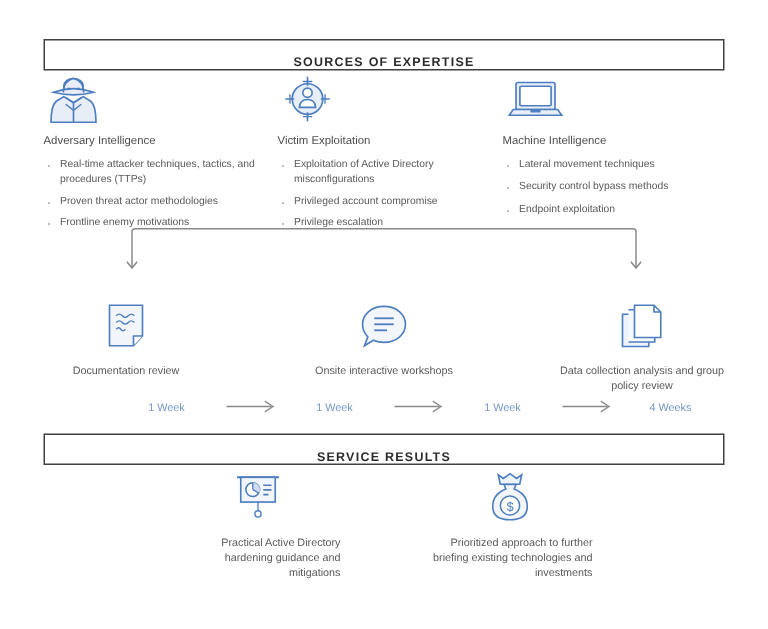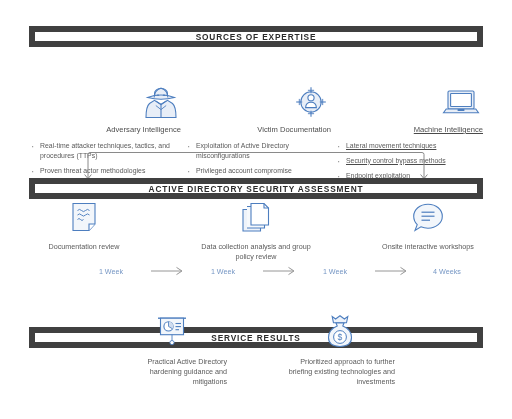--- a/index.html
+++ b/index.html
@@ -23,57 +23,56 @@
     box-sizing: border-box;
   }
 
   
   .banner {
     position: absolute;
     left: 29px;
     width: 454px;
     height: 21px;
     box-sizing: border-box;
-    border: 6px solid #404040;
+    border: 1px solid #404040;
     background: #ffffff;
     display: flex;
-    align-items: flex-start;
+    align-items: flex-end;
     justify-content: center;
   }
   .banner-title {
     font-size: 8.3px;
     letter-spacing: 0.85px;
     font-weight: 700;
     color: #2b2b2b;
     white-space: nowrap;
   }
 
   #banner-sources { top: 26px; }
   #banner-assessment { top: 178px; }
-  #banner-results { top: 289px; margin-top: 38px; }
+  #banner-results { top: 289px; }
 
   
   .sources-row {
     position: absolute;
     top: 48px;
     left: 29px;
     width: 454px;
     display: flex;
     justify-content: space-between;
   }
   .source-col {
     width: 150px;
     display: flex;
     flex-direction: column;
-    align-items: flex-end;
-    margin-top: 36px;
+    align-items: flex-start;
   }
   .source-col.col-1 { width: 152px; }
   .source-col.col-2 { width: 146px; }
-  .source-col.col-3 { width: 148px; text-decoration: underline; }
+  .source-col.col-3 { width: 148px; }
 
   .icon-wrap {
     display: block;
     line-height: 0;
   }
   .col-title {
     margin-top: 5px;
     font-size: 7.6px;
     color: #4d4d4d;
     text-align: center;
@@ -242,21 +241,21 @@
           <line x1="20" y1="3.2" x2="20" y2="9.2"></line>
           <line x1="20" y1="26.8" x2="20" y2="32.8"></line>
           <line x1="5.2" y1="18" x2="11.2" y2="18"></line>
           <line x1="28.8" y1="18" x2="34.8" y2="18"></line>
           <line x1="16.9" y1="6.3" x2="23.1" y2="6.3" stroke-width="0.9"></line>
           <line x1="16.9" y1="29.7" x2="23.1" y2="29.7" stroke-width="0.9"></line>
           <line x1="8.3" y1="14.9" x2="8.3" y2="21.1" stroke-width="0.9"></line>
           <line x1="31.7" y1="14.9" x2="31.7" y2="21.1" stroke-width="0.9"></line>
         </svg>
       </span>
-      <div class="col-title">Victim Documentation</div>
+      <div class="col-title">Victim Exploitation</div>
       <ul class="bullets">
         <li>Exploitation of Active Directory misconfigurations</li>
         <li>Privileged account compromise</li>
         <li>Privilege escalation</li>
       </ul>
     </div>
 
     <div class="source-col col-3">
       <span class="icon-wrap">
         <svg width="44" height="36" viewBox="0 0 44 36" fill="none" stroke="#4d7ebf" stroke-width="1.1">
@@ -276,61 +275,58 @@
   </div>
 
   <div class="connector">
     <svg width="512" height="30" viewBox="0 0 512 30" fill="none" stroke="#8a8a8a" stroke-width="1">
       <path d="M88 28.5 L88 4.5 Q88 2.5 90 2.5 L422 2.5 Q424 2.5 424 4.5 L424 28.5" fill="none"></path>
       <path d="M84.6 24.5 L88 28.7 L91.4 24.5" fill="none"></path>
       <path d="M420.6 24.5 L424 28.7 L427.4 24.5" fill="none"></path>
     </svg>
   </div>
 
-  <div class="banner" id="banner-assessment">
-    <span class="banner-title">ACTIVE DIRECTORY SECURITY ASSESSMENT</span>
-  </div>
 
   <div class="steps-row">
 
     <div class="step-col">
       <div class="step-icon">
         <svg width="32" height="36" viewBox="0 0 32 36" fill="none" stroke="#4d7ebf" stroke-width="1.1">
           <path d="M5 3.5 L27 3.5 L27 24 L21 30.5 L5 30.5 Z" fill="#f2f6fb"></path>
           <path d="M27 24 L21 24 L21 30.5" fill="#ffffff"></path>
           <path d="M9.5 10.5 q2-2.2 4 0 q2 2.2 4 0 q2-2.2 4 0" fill="none" stroke-width="0.95"></path>
           <path d="M9.5 15 q2-2.2 4 0 q2 2.2 4 0 q2-2.2 4 0" fill="none" stroke-width="0.95"></path>
           <path d="M9.5 19.5 q1.5-2 3 0 q1.5 2 3 0" fill="none" stroke-width="0.95"></path>
         </svg>
       </div>
       <div class="step-label">Documentation review</div>
     </div>
 
     <div class="step-col">
       <div class="step-icon">
+        <svg width="36" height="36" viewBox="0 0 36 36" fill="none" stroke="#4d7ebf" stroke-width="1.1">
+          <path d="M18 4.2 C26.3 4.2 32.3 9.6 32.3 16.2 C32.3 22.8 26.3 28.2 18 28.2 C15.4 28.2 13 27.7 10.9 26.8 L5 30.5 L7.2 24.6 C5 22.3 3.7 19.4 3.7 16.2 C3.7 9.6 9.7 4.2 18 4.2 Z" fill="#f2f6fb"></path>
+          <line x1="11.5" y1="12.2" x2="24.5" y2="12.2" stroke-width="1.2"></line>
+          <line x1="11.5" y1="16.2" x2="24.5" y2="16.2" stroke-width="1.2"></line>
+          <line x1="11.5" y1="20.2" x2="20" y2="20.2" stroke-width="1.2"></line>
+        </svg>
+      </div>
+      <div class="step-label">Onsite interactive workshops</div>
+    </div>
+
+    <div class="step-col">
+      <div class="step-icon">
         <svg width="34" height="36" viewBox="0 0 34 36" fill="none" stroke="#4d7ebf" stroke-width="1.1">
           <path d="M4 9.5 L17 9.5 L21.5 14 L21.5 31 L4 31 Z" fill="#eef3fa"></path>
           <path d="M8 6.5 L21 6.5 L25.5 11 L25.5 28 L8 28" fill="#f6f9fc"></path>
           <path d="M12 3.5 L25 3.5 L29.5 8 L29.5 25 L12 25 Z" fill="#ffffff"></path>
           <path d="M25 3.5 L25 8 L29.5 8" fill="none"></path>
         </svg>
       </div>
       <div class="step-label">Data collection analysis and group policy review</div>
-    </div>
-
-    <div class="step-col">
-      <div class="step-icon">
-        <svg width="36" height="36" viewBox="0 0 36 36" fill="none" stroke="#4d7ebf" stroke-width="1.1">
-          <path d="M18 4.2 C26.3 4.2 32.3 9.6 32.3 16.2 C32.3 22.8 26.3 28.2 18 28.2 C15.4 28.2 13 27.7 10.9 26.8 L5 30.5 L7.2 24.6 C5 22.3 3.7 19.4 3.7 16.2 C3.7 9.6 9.7 4.2 18 4.2 Z" fill="#f2f6fb"></path>
-          <line x1="11.5" y1="12.2" x2="24.5" y2="12.2" stroke-width="1.2"></line>
-          <line x1="11.5" y1="16.2" x2="24.5" y2="16.2" stroke-width="1.2"></line>
-          <line x1="11.5" y1="20.2" x2="20" y2="20.2" stroke-width="1.2"></line>
-        </svg>
-      </div>
-      <div class="step-label">Onsite interactive workshops</div>
     </div>
 
   </div>
 
   <div class="duration-row">
     <span class="duration">1 Week</span>
     <span class="step-arrow">
       <svg width="34" height="10" viewBox="0 0 34 10" fill="none" stroke="#8a8a8a" stroke-width="0.9">
         <line x1="1" y1="5" x2="31" y2="5"></line>
         <path d="M26.5 1.4 L32 5 L26.5 8.6" fill="none"></path>

